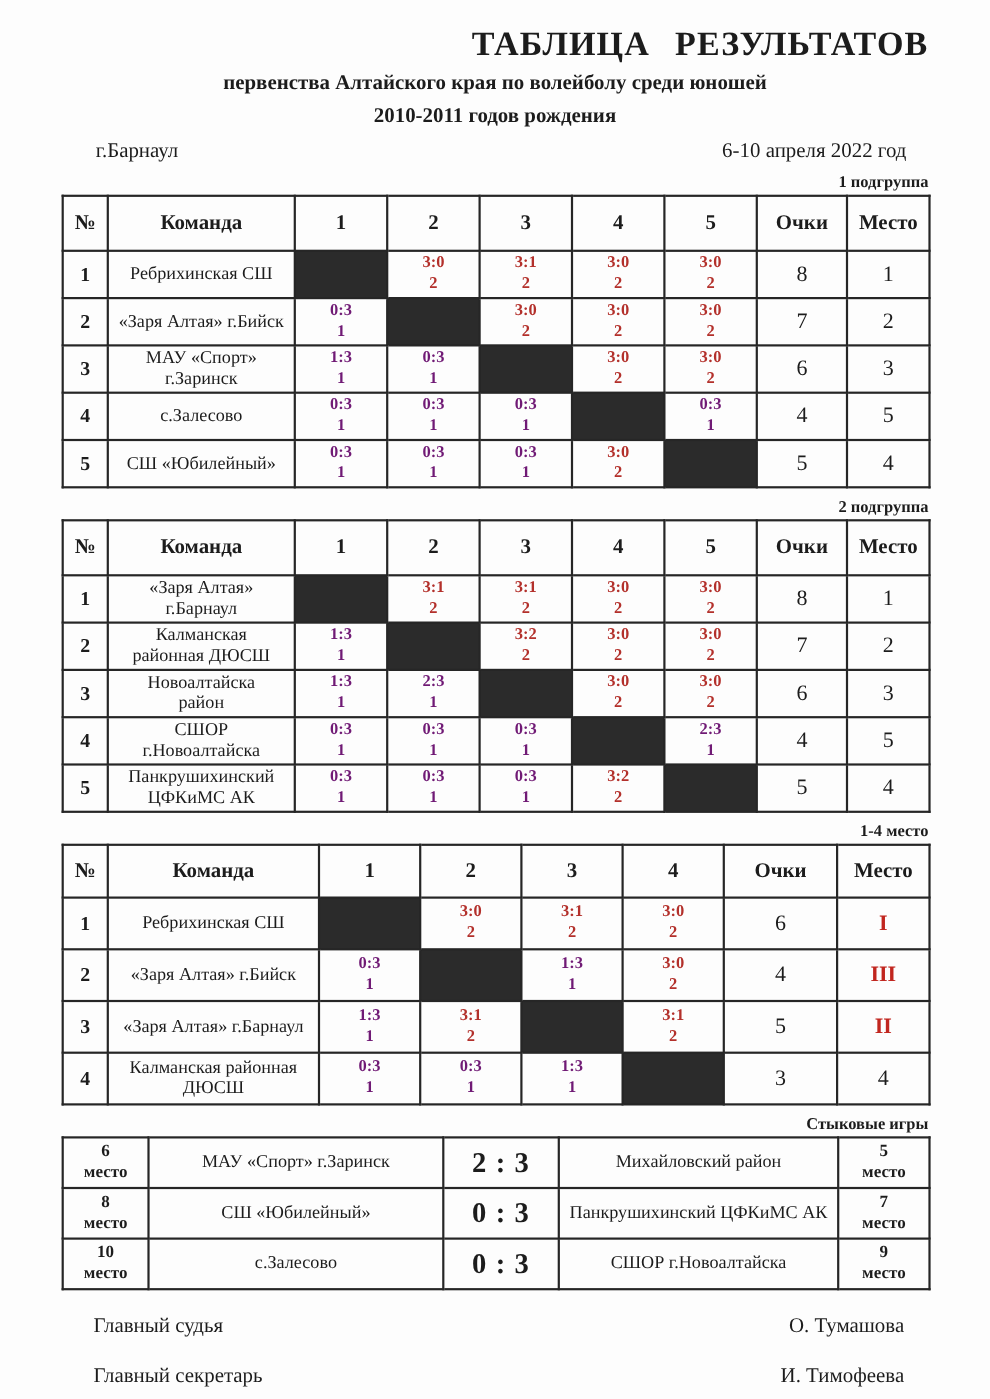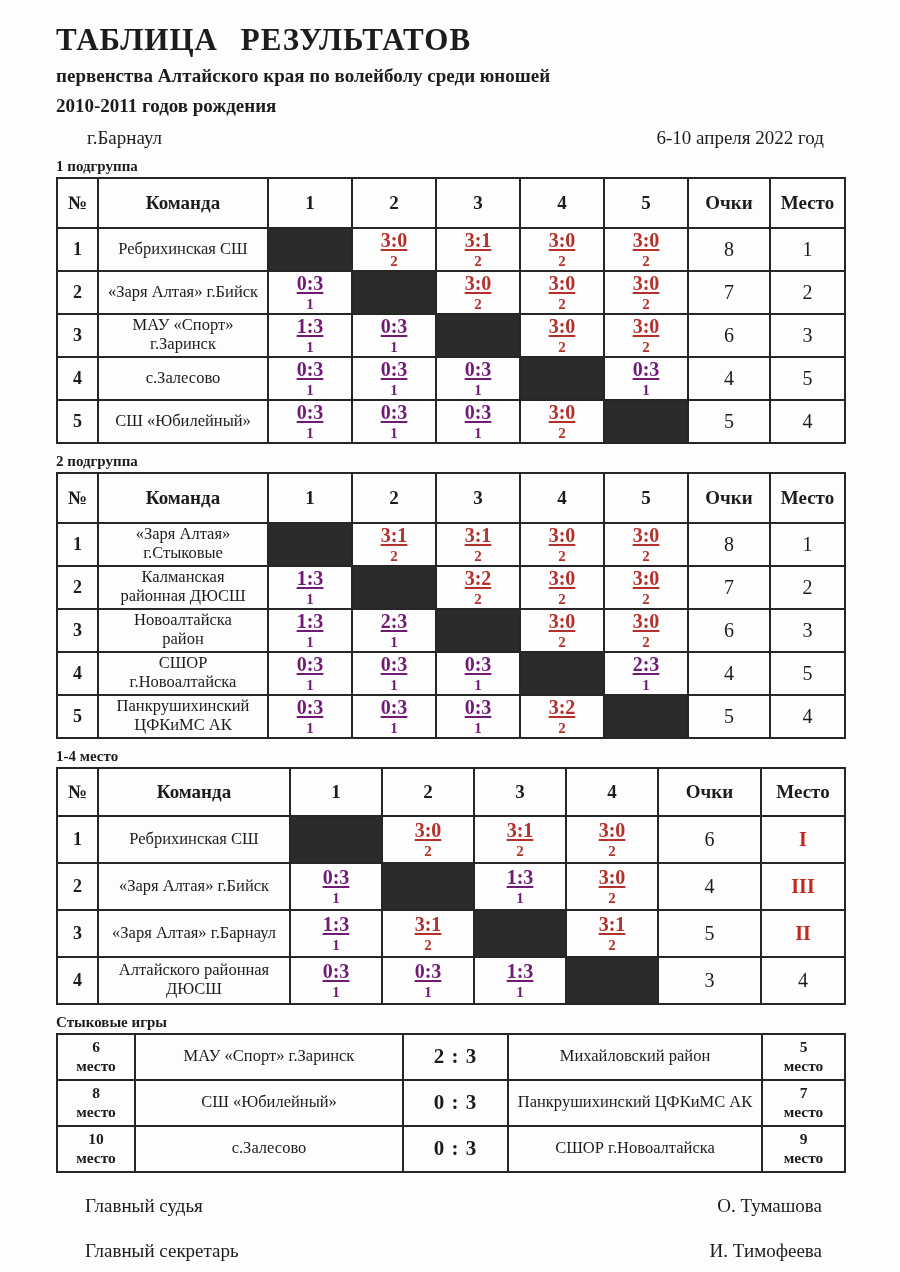--- a/index.html
+++ b/index.html
@@ -8,44 +8,44 @@
     position: relative;
     width: 900px;
     height: 1272px;
     background: #fdfdfd;
     font-family: "Liberation Serif", "DejaVu Serif", serif;
     color: #1c1c1c;
     padding: 18px 56px 0 56px;
     overflow: hidden;
   }
   .title {
-    text-align: left;
+    text-align: right;
     font-size: 31px;
     font-weight: bold;
     letter-spacing: 1px;
     word-spacing: 14px;
     margin-top: 4px;
   }
   .subtitle {
-    text-align: left;
+    text-align: center;
     font-size: 19px;
     font-weight: bold;
     margin-top: 7px;
     line-height: 1.2;
   }
   .meta-row {
     display: flex;
     justify-content: space-between;
     font-size: 19px;
     margin-top: 9px;
     padding-left: 31px;
     padding-right: 20px;
   }
   .caption {
-    text-align: left;
+    text-align: right;
     font-size: 15px;
     font-weight: bold;
     margin-top: 9px;
     margin-bottom: 2px;
   }
   table.grid {
     border-collapse: collapse;
     width: 788px;
     table-layout: fixed;
   }
@@ -68,42 +68,41 @@
   .c-place { width: 75px; }
   .t3 .c-team  { width: 192px; }
   .t3 .c-game  { width: 92px; }
   .t3 .c-pts   { width: 103px; }
   .t3 .c-place { width: 84px; }
   td.num  { font-weight: bold; font-size: 18px; }
   td.team { font-size: 16.5px; white-space: pre-line; line-height: 1.15; }
   td.cell .score {
     display: block;
     font-weight: bold;
-    font-size: 20px;
-    text-decoration: underline;
+    font-size: 15px;
     text-underline-offset: 2px;
     line-height: 1.15;
   }
   td.cell .pts { display: block; font-weight: bold; font-size: 15px; line-height: 1.2; }
   td.cell.win  { color: var(--win, #b3302b); }
   td.cell.loss { color: #701a75; }
   td.cell.diag { background: var(--diag, #2b2b2b); }
   td.totpts  { font-size: 20px; }
   td.totplace { font-size: 20px; }
   td.totplace.red { color: var(--medal, #c1261f); font-weight: bold; }
   
   .tp tbody tr { height: 46px; }
   .tp .c-pl  { width: 78px; }
   .tp .c-tm1 { width: 268px; }
   .tp .c-sc  { width: 105px; }
   .tp .c-tm2 { width: 254px; }
   .tp .c-pr  { width: 83px; }
   td.pl-place { font-weight: bold; font-size: 15.5px; white-space: pre-line; line-height: 1.2; }
   td.pl-team  { font-size: 16.5px; line-height: 1.15; }
-  td.pl-score { font-weight: bold; font-size: 21px; letter-spacing: 1px; border-radius: 21px; }
+  td.pl-score { font-weight: bold; font-size: 26px; letter-spacing: 1px; border-radius: 21px; }
   .footer-row {
     display: flex;
     justify-content: space-between;
     font-size: 19px;
     padding-left: 29px;
     padding-right: 22px;
     gap: 15px;
   }
   .footer-row.first  { margin-top: 22px; }
   .footer-row.second { margin-top: 23px; text-align: center; }
@@ -291,21 +290,21 @@
         <th>4</th>
         <th>5</th>
         <th>Очки</th>
         <th>Место</th>
       </tr>
     </thead>
     <tbody>
       <tr>
         <td class="num">1</td>
         <td class="team">«Заря Алтая»
-г.Стыковые</td>
+г.Барнаул</td>
         <td class="cell diag"></td>
         <td class="cell win">
             <span class="score">3:1</span>
             <span class="pts">2</span>
           </td>
         <td class="cell win">
             <span class="score">3:1</span>
             <span class="pts">2</span>
           </td>
         <td class="cell win">
@@ -495,21 +494,21 @@
         <td class="cell diag"></td>
         <td class="cell win">
             <span class="score">3:1</span>
             <span class="pts">2</span>
           </td>
         <td class="totpts">5</td>
         <td class="totplace red">II</td>
       </tr>
       <tr>
         <td class="num">4</td>
-        <td class="team">Алтайского районная
+        <td class="team">Калманская районная
 ДЮСШ</td>
         <td class="cell loss">
             <span class="score">0:3</span>
             <span class="pts">1</span>
           </td>
         <td class="cell loss">
             <span class="score">0:3</span>
             <span class="pts">1</span>
           </td>
         <td class="cell loss">

